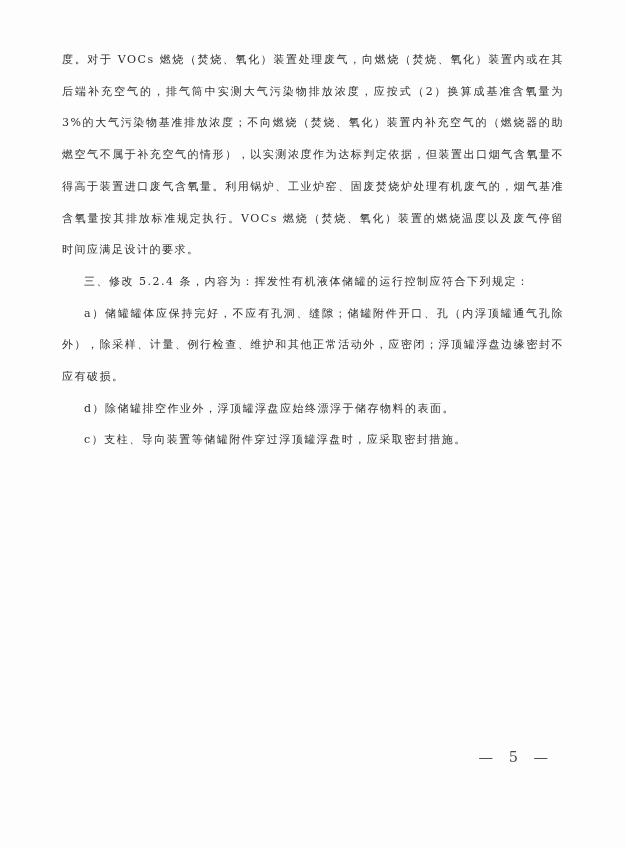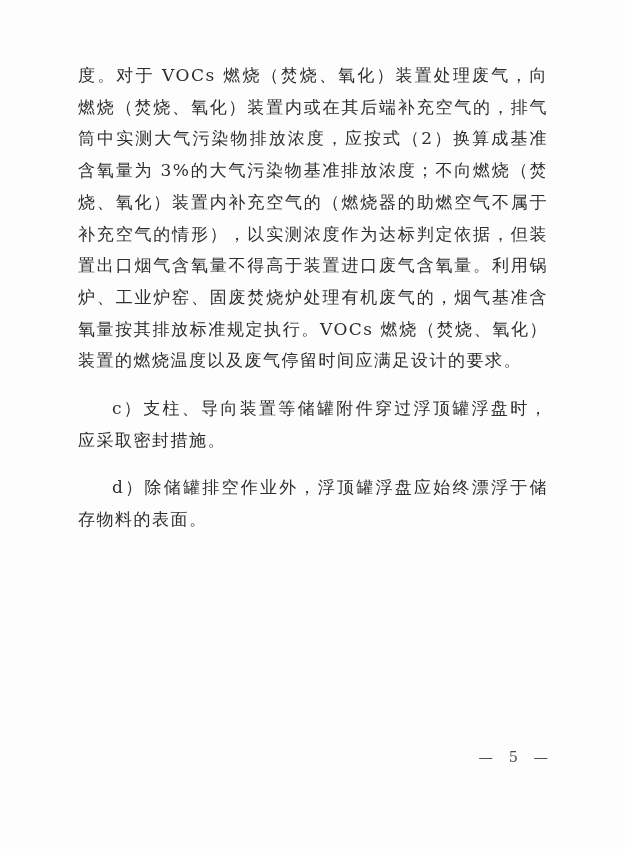--- a/index.html
+++ b/index.html
@@ -17,22 +17,22 @@
     color: #2e2e2e;
     box-sizing: border-box;
   }
   .content {
     position: absolute;
     left: 62px;
     top: 44px;
     width: 502px;
   }
   .para {
-    margin: 16px;
-    font-size: 17px;
+    margin: 0;
+    font-size: 11px;
     line-height: 31.7px;
     letter-spacing: 1.5px;
     text-align: justify;
     word-break: break-all;
   }
   .para.indent {
     text-indent: 2em;
   }
   .footer {
     position: absolute;
@@ -44,20 +44,22 @@
     word-spacing: 5px;
     font-family: "DejaVu Serif", "Liberation Serif", serif;
   }
 </style>
 </head>
 <body>
 
 <div class="page">
   <div class="content">
     <p class="para">度。对于 VOCs 燃烧（焚烧、氧化）装置处理废气，向燃烧（焚烧、氧化）装置内或在其后端补充空气的，排气筒中实测大气污染物排放浓度，应按式（2）换算成基准含氧量为 3%的大气污染物基准排放浓度；不向燃烧（焚烧、氧化）装置内补充空气的（燃烧器的助燃空气不属于补充空气的情形），以实测浓度作为达标判定依据，但装置出口烟气含氧量不得高于装置进口废气含氧量。利用锅炉、工业炉窑、固废焚烧炉处理有机废气的，烟气基准含氧量按其排放标准规定执行。VOCs 燃烧（焚烧、氧化）装置的燃烧温度以及废气停留时间应满足设计的要求。</p>
+    <p class="para indent">三、修改 5.2.4 条，内容为：挥发性有机液体储罐的运行控制应符合下列规定：</p>
+    <p class="para indent">a）储罐罐体应保持完好，不应有孔洞、缝隙；储罐附件开口、孔（内浮顶罐通气孔除外），除采样、计量、例行检查、维护和其他正常活动外，应密闭；浮顶罐浮盘边缘密封不应有破损。</p>
+    <p class="para indent">d）除储罐排空作业外，浮顶罐浮盘应始终漂浮于储存物料的表面。</p>
     <p class="para indent">c）支柱、导向装置等储罐附件穿过浮顶罐浮盘时，应采取密封措施。</p>
-    <p class="para indent">d）除储罐排空作业外，浮顶罐浮盘应始终漂浮于储存物料的表面。</p>
   </div>
 
   <div class="footer">
     <span>— 5 —</span>
   </div>
 </div>
 
 </body></html>

